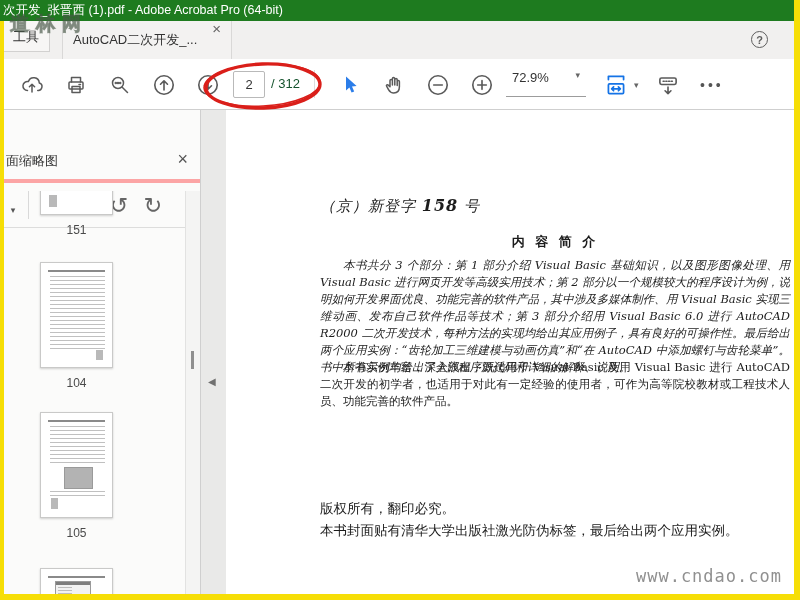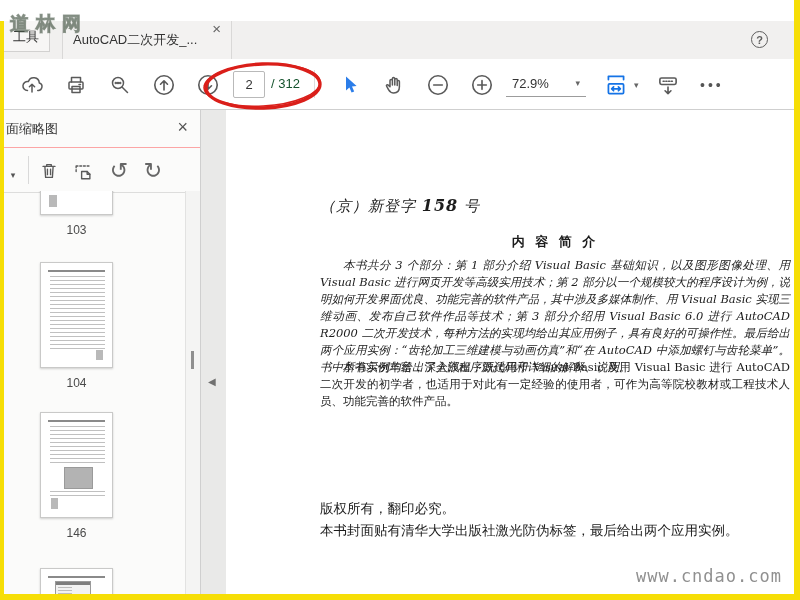--- a/index.html
+++ b/index.html
@@ -45,32 +45,32 @@
         justify-content:center;}
   .tbtn svg{display:block;}
   .icon-stroke{stroke:#5a5a5a;stroke-width:1.5;fill:none;stroke-linecap:round;stroke-linejoin:round;}
   .sep{position:absolute;top:11px;width:1px;height:28px;background:#dddddd;}
   .pagebox{position:absolute;left:233px;top:12px;width:30px;height:25px;border:1px solid #b9b9b9;
            border-radius:2px;font-size:13px;color:#333;text-align:center;line-height:25px;
            background:#fff;}
   .pagetotal{position:absolute;left:271px;top:17px;font-size:13px;color:#14532d;}
   .zoomwrap{position:absolute;left:506px;top:11px;width:80px;height:27px;
             border-bottom:1px solid #9c9c9c;font-size:13px;color:#333;display:flex;
-            align-items:center;justify-content:space-between;padding:0 6px;box-sizing:border-box;}
+            justify-content:space-between;padding:0 6px;box-sizing:border-box;}
   .caret{font-size:9px;color:#666;}
   .dots{position:absolute;left:700px;top:12px;font-size:14px;letter-spacing:3px;color:#555;
         line-height:28px;}
 
   
   .red-ellipse{position:absolute;left:200px;top:59px;z-index:40;pointer-events:none;}
 
   
   .panel{position:absolute;left:4px;top:110px;width:197px;bottom:6px;background:#fbfbfa;
          border-right:1px solid #cfcfcf;box-sizing:border-box;}
-  .panel-header{position:relative;height:37px;border-bottom:1px solid #fca5a5;}
+  .panel-header{position:relative;height:37px;border-bottom:4px solid #fca5a5;margin-top:32px;}
   .panel-title{position:absolute;left:2px;top:10px;font-size:13px;color:#333;}
   .panel-close{position:absolute;right:12px;top:7px;font-size:18px;color:#555;line-height:20px;}
   .panel-tools{position:relative;height:44px;border-bottom:1px solid #dddddc;}
   .ptool{position:absolute;top:10px;width:26px;height:26px;display:flex;align-items:center;
          justify-content:center;color:#666;}
   .ptool svg{display:block;}
   .pt-caret{left:2px;top:14px;width:14px;font-size:9px;color:#555;}
   .pt-sep{position:absolute;left:24px;top:8px;width:1px;height:28px;background:#d9d9d9;}
   .rot{font-family:"DejaVu Sans",sans-serif;font-size:22px;line-height:22px;color:#666;}
 
@@ -113,20 +113,23 @@
   .copy1{position:absolute;top:390px;left:0;font-size:13.5px;}
   .copy2{position:absolute;top:412px;left:0;font-size:13.5px;}
   .wm-bottom{position:absolute;right:12px;bottom:8px;font-family:"DejaVu Sans Mono",monospace;
              font-size:17px;color:#909090;letter-spacing:1px;}
 </style>
 </head>
 <body>
 
 <div class="app">
 
+  <div class="titlebar">
+    <span>次开发_张晋西 (1).pdf - Adobe Acrobat Pro (64-bit)</span>
+  </div>
   <div class="wm-top">道林网</div>
 
   <div class="tabbar">
     <div class="tab tab-tools">
       <span>工具</span>
     </div>
     <div class="tab tab-doc">
       <span class="lbl">AutoCAD二次开发_...</span>
       <span class="tab-close">×</span>
     </div>
@@ -270,37 +273,37 @@
       </span>
       <span class="ptool rot" style="left:102px">↺</span>
       <span class="ptool rot" style="left:136px">↻</span>
     </div>
 
     <div class="thumb-list">
 
       <div class="thumb" style="top:-2px;height:26px;">
         <div class="t-rect" style="left:8px;top:5px;width:8px;height:12px;"></div>
       </div>
-      <div class="thumb-label" style="top:32px;">103</div>
+      <div class="thumb-label" style="top:32px;">151</div>
 
       <div class="thumb" style="top:71px;height:106px;">
         <div class="t-title" style="top:7px;"></div>
         <div class="t-lines" style="top:13px;bottom:16px;"></div>
         <div class="t-rect" style="right:9px;bottom:7px;width:7px;height:10px;"></div>
       </div>
       <div class="thumb-label" style="top:185px;">104</div>
 
       <div class="thumb" style="top:221px;height:106px;">
         <div class="t-title" style="top:7px;"></div>
         <div class="t-lines" style="top:13px;height:38px;"></div>
         <div class="t-photo" style="left:23px;top:54px;width:27px;height:20px;"></div>
         <div class="t-lines" style="top:78px;height:8px;"></div>
         <div class="t-rect" style="left:10px;bottom:8px;width:7px;height:11px;"></div>
       </div>
-      <div class="thumb-label" style="top:335px;">146</div>
+      <div class="thumb-label" style="top:335px;">105</div>
 
       <div class="thumb" style="top:377px;height:106px;">
         <div class="t-title" style="top:7px;"></div>
         <div class="t-win" style="left:14px;top:12px;width:34px;height:34px;">
           <div class="bar"></div>
           <div class="tree"></div>
         </div>
       </div>
 
     </div>

